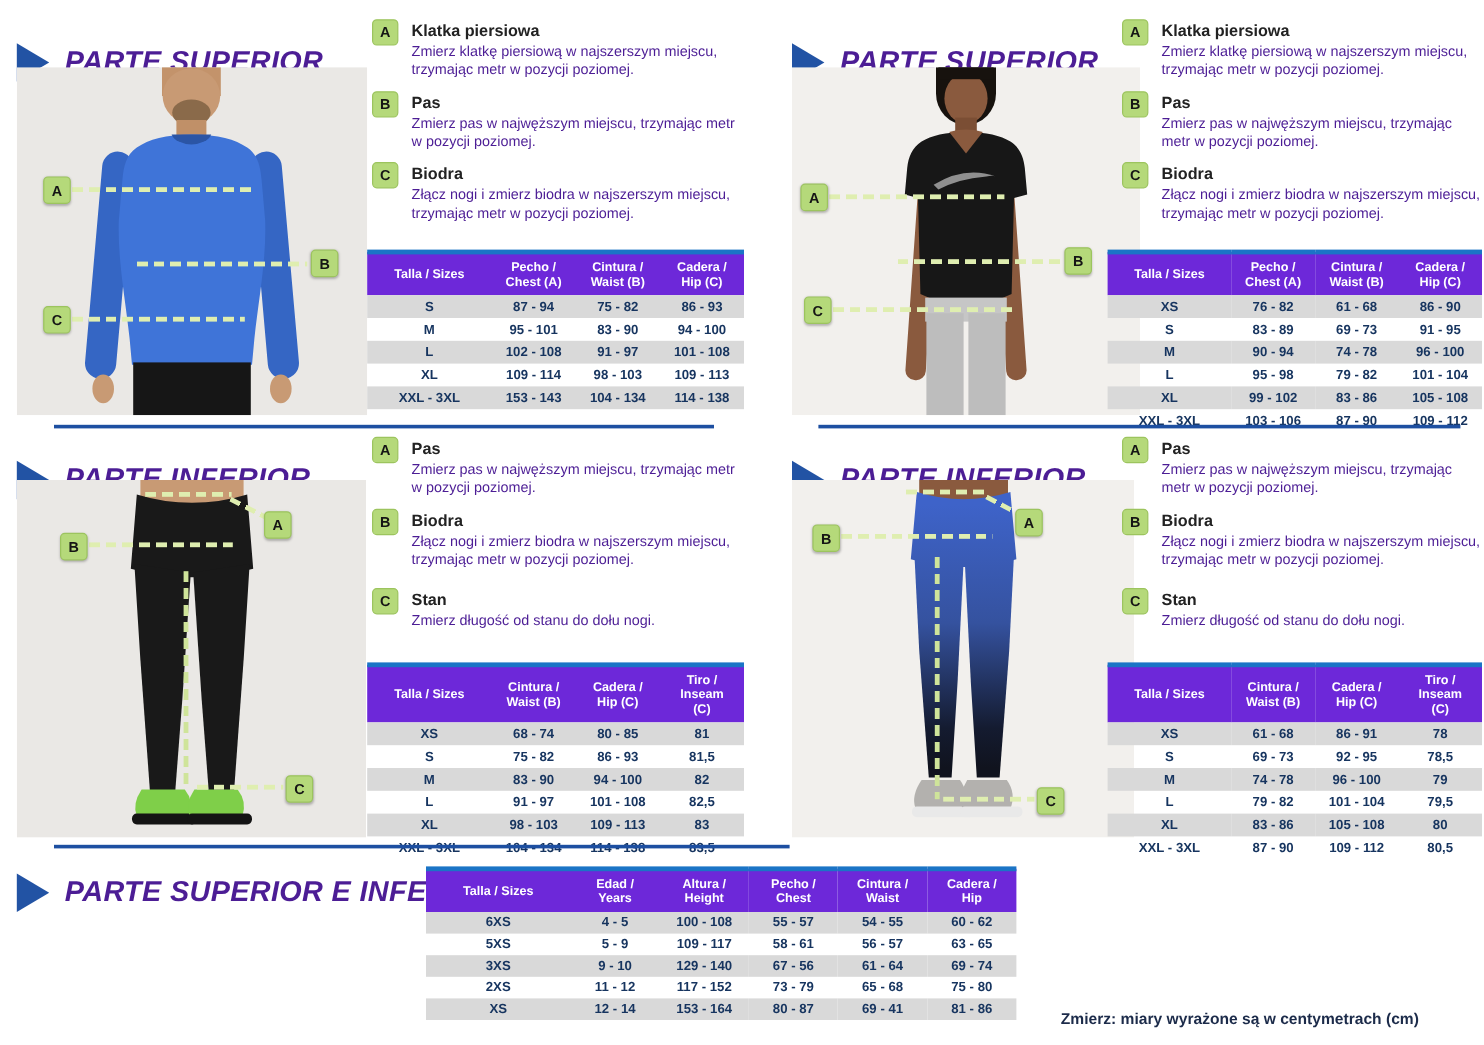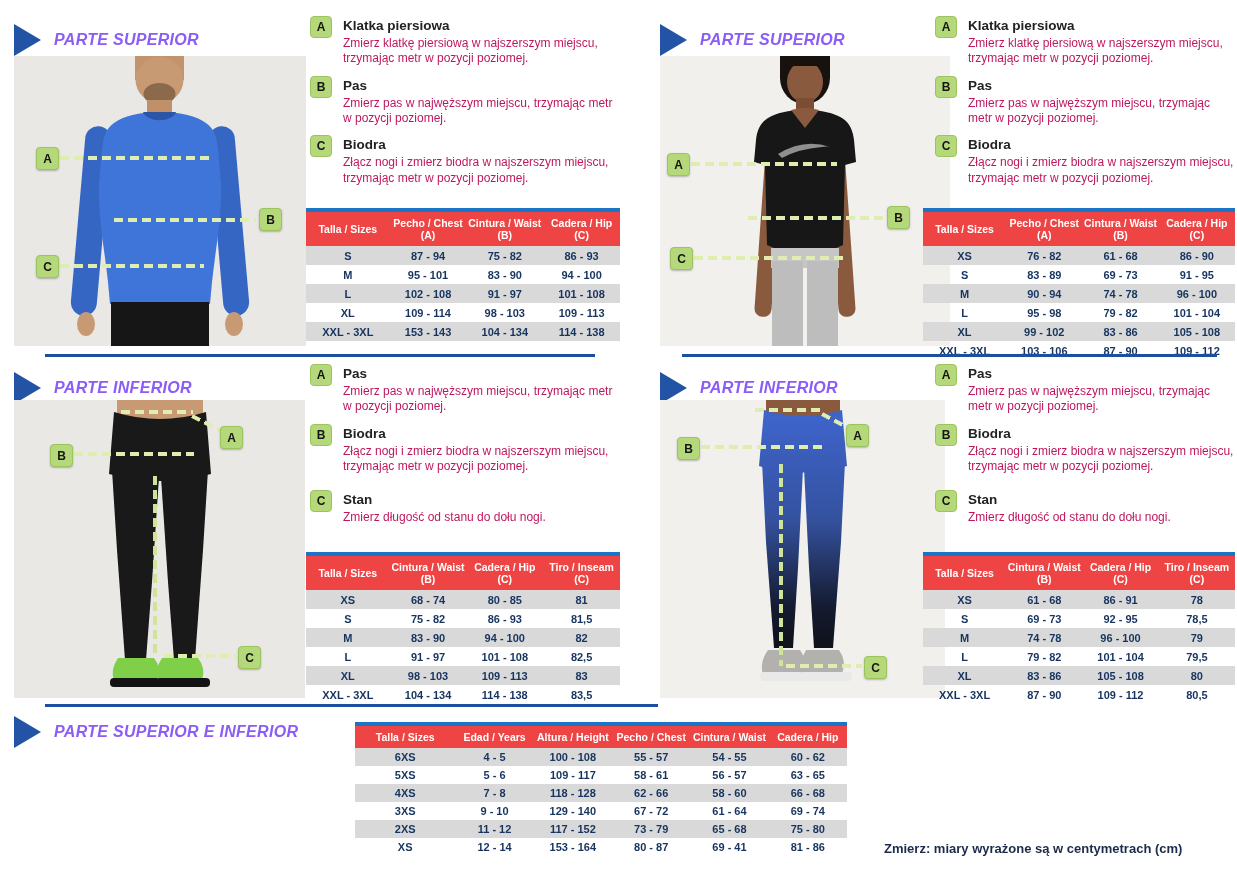--- a/index.html
+++ b/index.html
@@ -7,50 +7,50 @@
 
   
   .quad{position:absolute;}
   .q1{left:14px;top:14px;width:606px;height:340px;}
   .q2{left:660px;top:14px;width:577px;height:340px;}
   .q3{left:14px;top:362px;width:606px;height:340px;}
   .q4{left:660px;top:362px;width:577px;height:340px;}
 
   .sec-header{position:absolute;left:0;top:4px;display:flex;align-items:center;gap:13px;}
   .arrow{width:0;height:0;border-style:solid;border-width:16px 0 16px 27px;border-color:transparent transparent transparent #2253a4;}
-  .sec-title{font-size:16px;font-weight:bold;font-style:italic;color:#8b5cf6;letter-spacing:.3px;white-space:nowrap;}
+  .sec-title{font-size:24px;font-weight:bold;font-style:italic;color:#4c1d95;letter-spacing:.3px;white-space:nowrap;}
 
   .figure{position:absolute;left:0;top:42px;}
   .q3 .figure,.q4 .figure{top:38px;}
   .figure svg{display:block;}
 
   
   .marker{position:absolute;width:21px;height:21px;background:#b5d97a;border:1px solid #9cc45e;border-radius:4px;color:#151515;font-weight:bold;font-size:12px;display:flex;align-items:center;justify-content:center;box-shadow:0 1px 2px rgba(0,0,0,.25);z-index:3;}
   .dash-h{position:absolute;height:4px;background:repeating-linear-gradient(90deg,#dfeeb0 0 9px,transparent 9px 14px);z-index:2;}
   .dash-v{position:absolute;width:4px;background:repeating-linear-gradient(180deg,#cfe49a 0 9px,transparent 9px 14px);z-index:2;}
   .diag{transform-origin:left center;}
 
   
   .side{position:absolute;top:2px;}
   .q1 .side,.q3 .side{left:296px;width:310px;}
   .q2 .side,.q4 .side{left:275px;width:302px;}
   .instr{display:flex;gap:11px;margin-bottom:9px;}
   .instr.mt{margin-top:16px;}
   .key{flex:none;width:20px;height:20px;background:#b5d97a;border:1px solid #9cc45e;border-radius:4px;color:#151515;font-weight:bold;font-size:12px;display:flex;align-items:center;justify-content:center;}
   .ititle{font-weight:bold;font-size:13.5px;color:#222;margin:2px 0 3px;}
-  .ibody{font-size:12px;color:#be185d;line-height:1.28;}
+  .ibody{font-size:12px;color:#4c1d95;line-height:1.28;}
 
   
   .tbl{position:absolute;}
   .q1 .tbl,.q3 .tbl{left:292px;width:314px;}
   .q2 .tbl,.q4 .tbl{left:263px;width:312px;}
   .q1 .tbl,.q2 .tbl{top:194px;}
   .q3 .tbl,.q4 .tbl{top:190px;}
   table{border-collapse:collapse;width:100%;table-layout:fixed;}
-  thead th{background:#ef4444;color:#fff;font-size:10.5px;font-weight:bold;text-align:center;padding:5px 1px;border-top:4px solid #1b74c6;}
+  thead th{background:#6d28d9;color:#fff;font-size:10.5px;font-weight:bold;text-align:center;padding:5px 11px;border-top:4px solid #1b74c6;}
   tbody td{color:#16345f;font-weight:bold;font-size:11px;text-align:center;padding:3.5px 1px;}
   tbody tr:nth-child(odd){background:#d9d9d9;}
   th:first-child,td:first-child{width:26%;}
   .kids-tbl th:first-child,.kids-tbl td:first-child{width:20%;}
   .kids-tbl tbody td{padding:3px 1px;}
 
   
   .divider{position:absolute;height:3px;background:#1d4fa1;}
   .div-left{left:45px;top:354px;width:550px;}
   .div-right{left:682px;top:354px;width:535px;}
@@ -500,39 +500,31 @@
           <tr>
             <td>6XS</td>
             <td>4 - 5</td>
             <td>100 - 108</td>
             <td>55 - 57</td>
             <td>54 - 55</td>
             <td>60 - 62</td>
           </tr>
           <tr>
             <td>5XS</td>
-            <td>5 - 6</td>
+            <td>5 - 9</td>
             <td>109 - 117</td>
             <td>58 - 61</td>
             <td>56 - 57</td>
             <td>63 - 65</td>
           </tr>
           <tr>
-            <td>4XS</td>
-            <td>7 - 8</td>
-            <td>118 - 128</td>
-            <td>62 - 66</td>
-            <td>58 - 60</td>
-            <td>66 - 68</td>
-          </tr>
-          <tr>
             <td>3XS</td>
             <td>9 - 10</td>
             <td>129 - 140</td>
-            <td>67 - 72</td>
+            <td>67 - 56</td>
             <td>61 - 64</td>
             <td>69 - 74</td>
           </tr>
           <tr>
             <td>2XS</td>
             <td>11 - 12</td>
             <td>117 - 152</td>
             <td>73 - 79</td>
             <td>65 - 68</td>
             <td>75 - 80</td>

